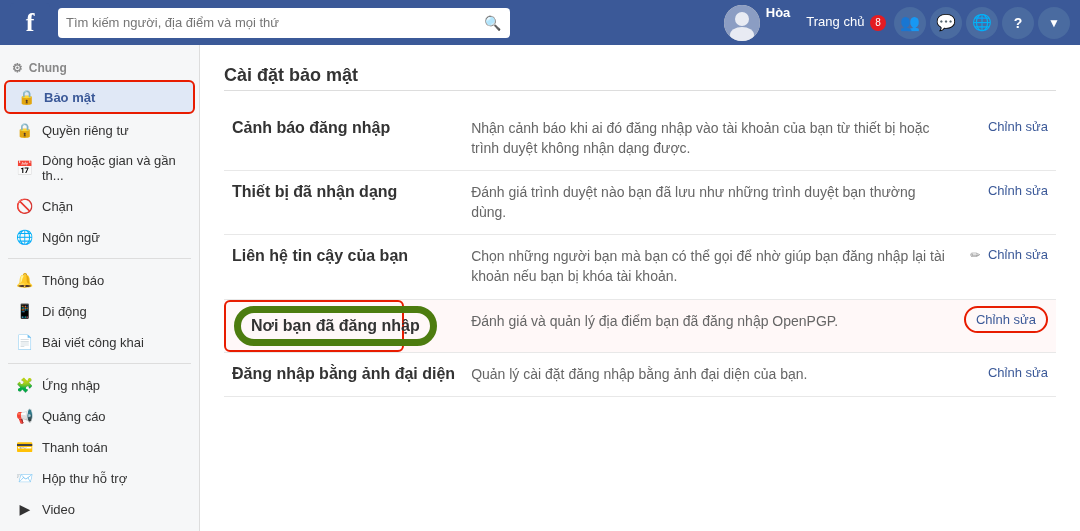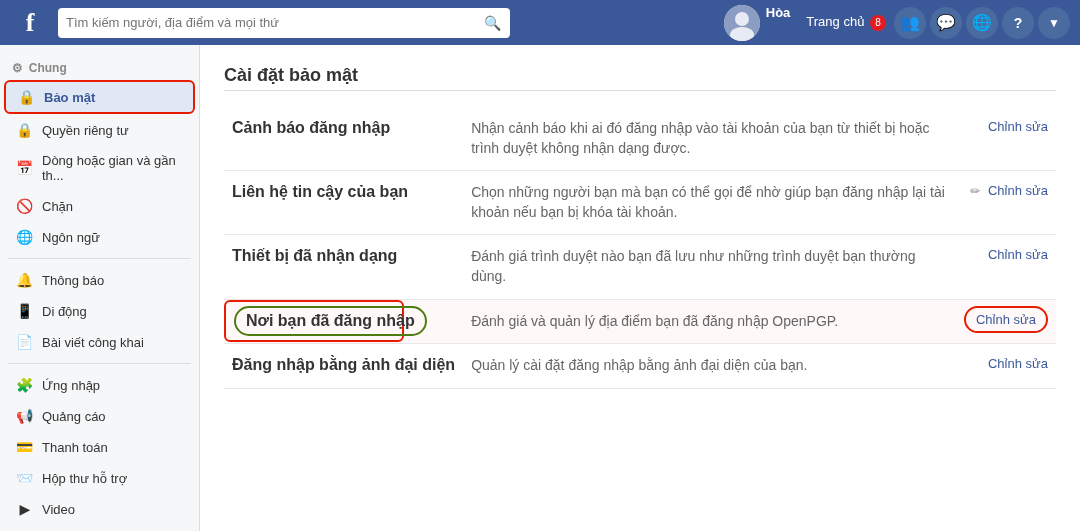--- a/index.html
+++ b/index.html
@@ -324,39 +324,39 @@
           <td class="setting-desc">Nhận cảnh báo khi ai đó đăng nhập vào tài khoản của bạn từ thiết bị hoặc trình duyệt không nhận dạng được.</td>
           <td class="setting-action">
             <a class="chinh-sua-link">Chỉnh sửa</a>
           </td>
         </tr>
 
 
 
 
         <tr class="settings-row">
+          <td class="setting-name">Thiết bị đã nhận dạng</td>
+          <td class="setting-desc">Đánh giá trình duyệt nào bạn đã lưu như những trình duyệt bạn thường dùng.</td>
+          <td class="setting-action">
+            <a class="chinh-sua-link">Chỉnh sửa</a>
+          </td>
+        </tr>
+
+        <tr class="settings-row">
           <td class="setting-name">Liên hệ tin cậy của bạn</td>
           <td class="setting-desc">Chọn những người bạn mà bạn có thể gọi để nhờ giúp bạn đăng nhập lại tài khoản nếu bạn bị khóa tài khoản.</td>
           <td class="setting-action">
             <span class="edit-icon">✏</span>
             <a class="chinh-sua-link">Chỉnh sửa</a>
           </td>
         </tr>
 
-        <tr class="settings-row">
-          <td class="setting-name">Thiết bị đã nhận dạng</td>
-          <td class="setting-desc">Đánh giá trình duyệt nào bạn đã lưu như những trình duyệt bạn thường dùng.</td>
-          <td class="setting-action">
-            <a class="chinh-sua-link">Chỉnh sửa</a>
-          </td>
-        </tr>
-
         <tr class="settings-row highlighted-row">
           <td class="setting-name">
-            <span style="border: 2px solid #4d7c0f; border-radius: 20px; padding: 4px 10px; display: inline-block;">Nơi bạn đã đăng nhập</span>
+            <span style="border: 7px solid #4d7c0f; border-radius: 20px; padding: 4px 10px; display: inline-block;">Nơi bạn đã đăng nhập</span>
           </td>
           <td class="setting-desc">Đánh giá và quản lý địa điểm bạn đã đăng nhập OpenPGP.</td>
           <td class="setting-action highlighted-action">
             <a class="chinh-sua-link" style="border: 2px solid #e81c00; border-radius: 20px; padding: 4px 10px;">Chỉnh sửa</a>
           </td>
         </tr>
 
         <tr class="settings-row">
           <td class="setting-name">Đăng nhập bằng ảnh đại diện</td>
           <td class="setting-desc">Quản lý cài đặt đăng nhập bằng ảnh đại diện của bạn.</td>

